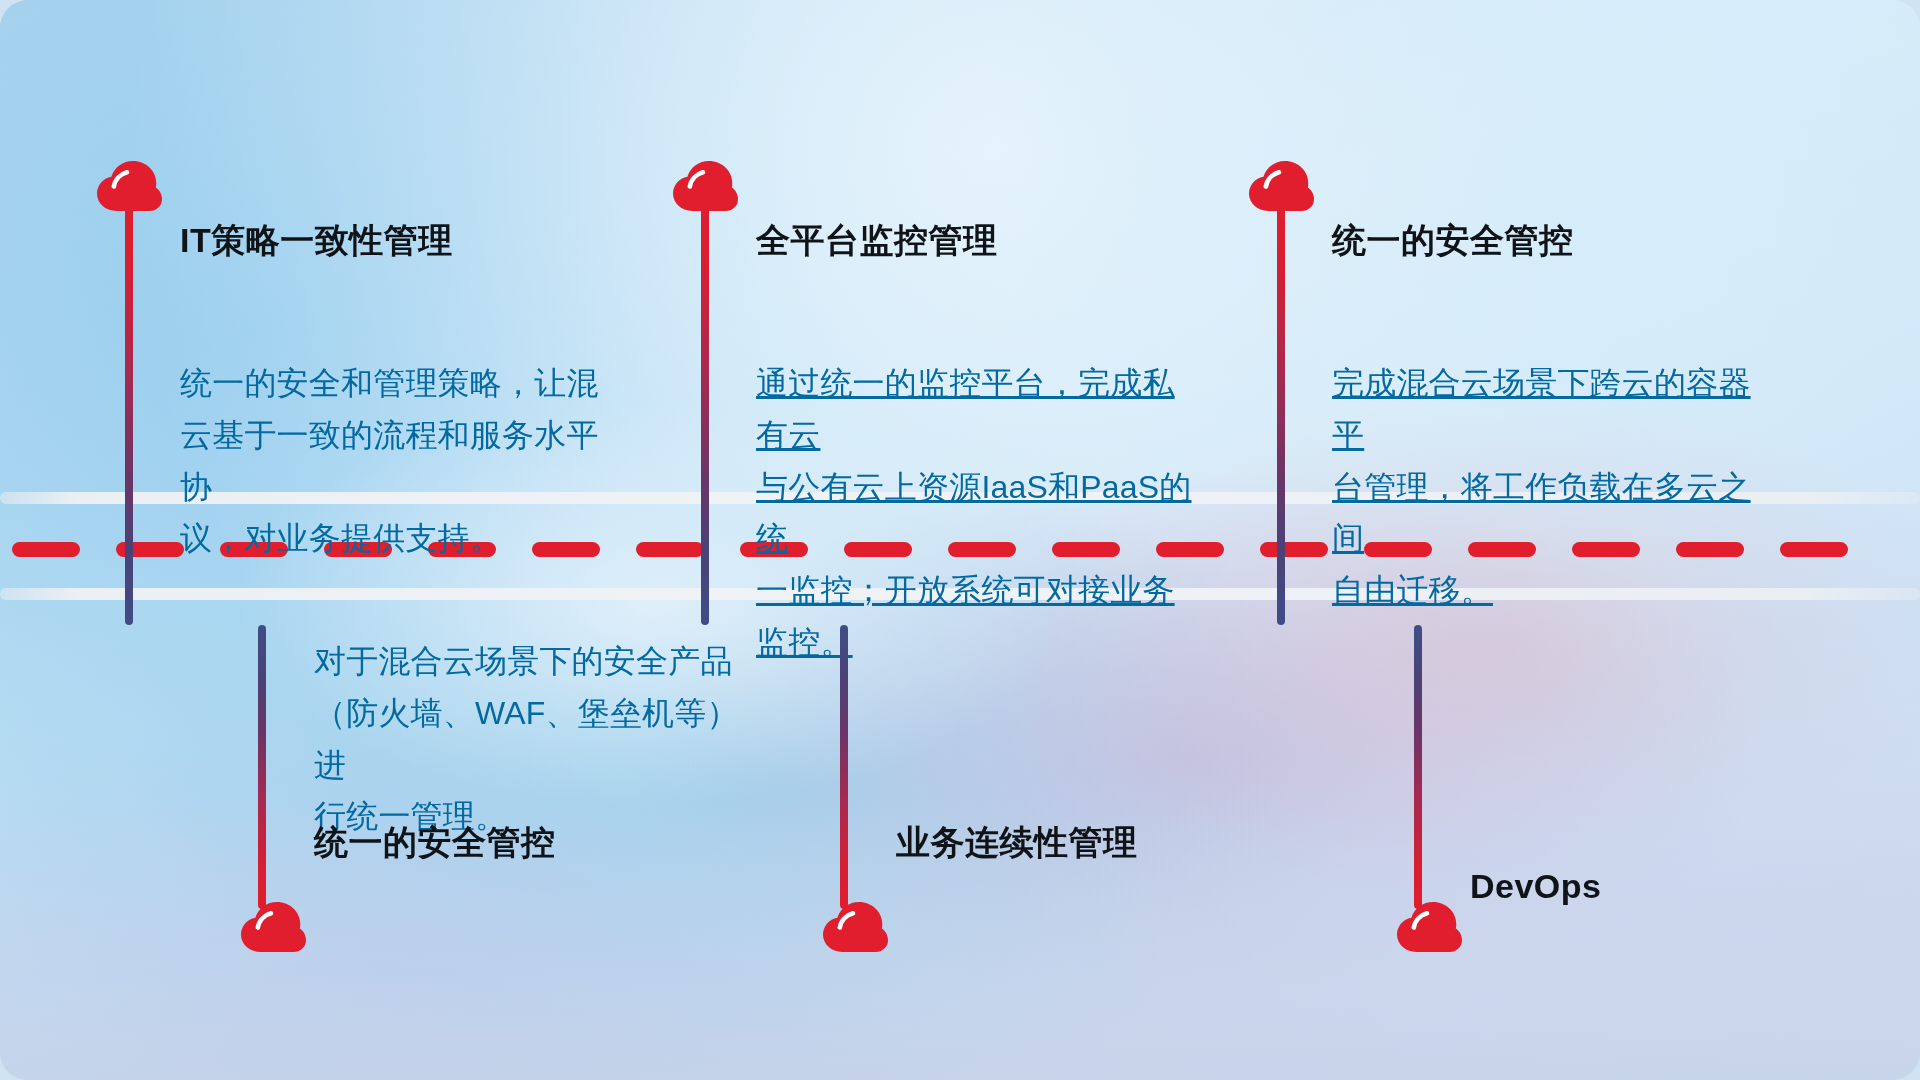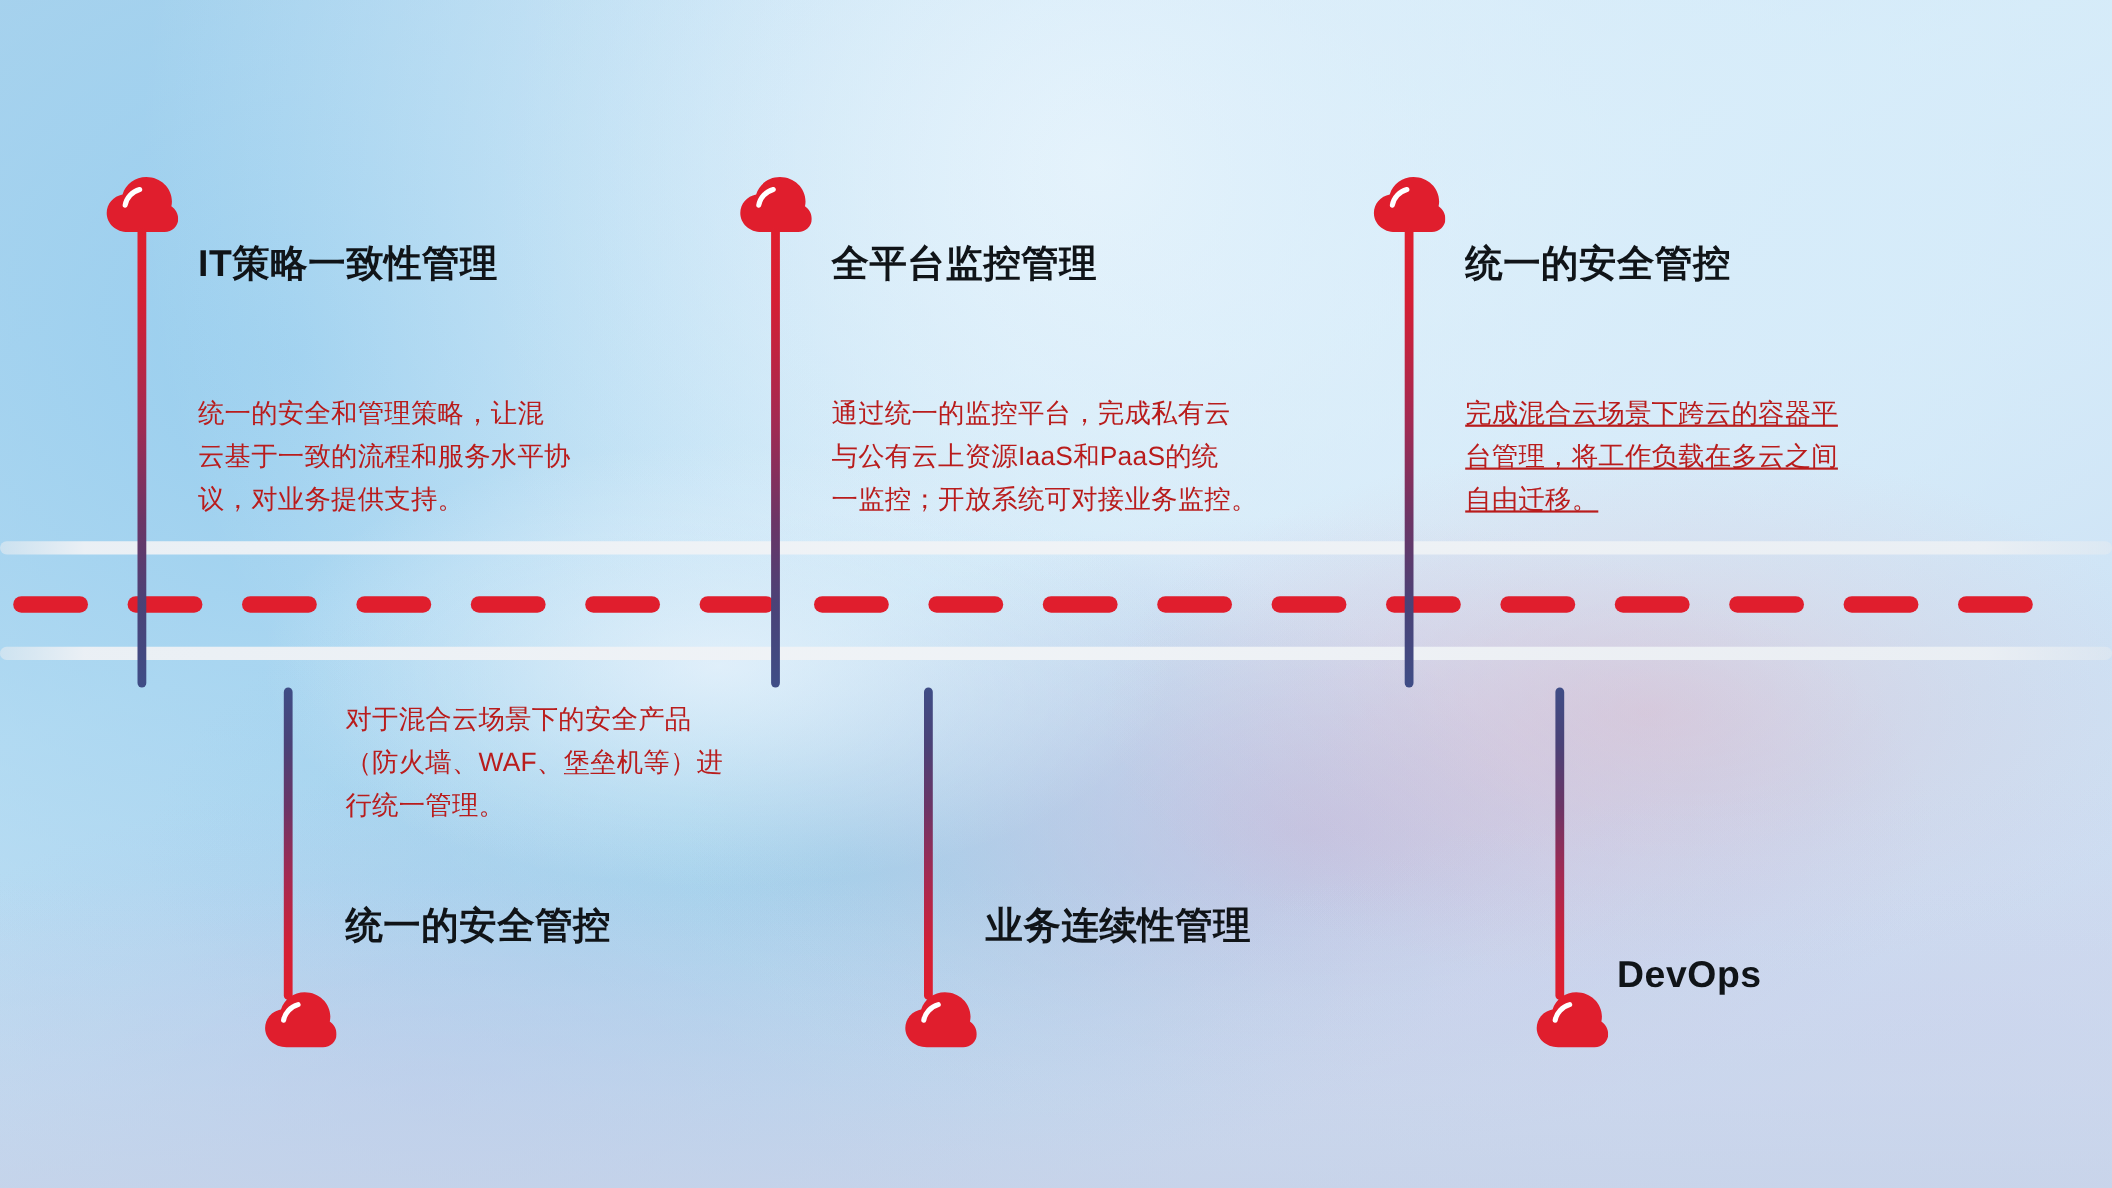--- a/index.html
+++ b/index.html
@@ -7,20 +7,21 @@
     padding: 0;
     background: #cfe3f2;
   }
   #stage {
     position: relative;
     width: 1920px;
     height: 1080px;
     overflow: hidden;
     font-family: "Liberation Sans", "DejaVu Sans", sans-serif;
     background: #bcd9ee;
+    border-radius: 28px;
   }
 
   
   .bg-layer { position: absolute; inset: 0; pointer-events: none; }
 
   .bg-base {
     background:
       linear-gradient(160deg,
         #bcd8ec 0%,
         #c6e0f2 18%,
@@ -114,22 +115,22 @@
     position: absolute;
     color: #101418;
     font-size: 34px;
     font-weight: 700;
     letter-spacing: 0.5px;
     white-space: nowrap;
     line-height: 1.2;
   }
   .body-text {
     position: absolute;
-    color: #b91c1c;
-    font-size: 24px;
+    color: #0369a1;
+    font-size: 32px;
     line-height: 1.62;
     letter-spacing: 0.2px;
     white-space: pre-line;
   }
 </style>
 </head>
 <body>
 
 <div id="stage">
 
@@ -185,21 +186,21 @@
   <div class="marker" style="left:672px; top:160px;">
     <span class="cloud-icon">
       <svg viewBox="0 0 66 52" xmlns="http://www.w3.org/2000/svg">
         <path d="M20.5 51C9.2 51 1 43.2 1 33.6c0-8.3 6.1-15.3 14.4-16.8C18.4 7.2 27 1 37 1c12.9 0 23.3 9.9 23.3 22.2 0 1.5-.2 3-.5 4.4C63.7 30.3 66 34.5 66 39.2 66 45.8 60.4 51 53.6 51H20.5z" fill="#e01e2d"></path>
         <path d="M17.8 26.5c1.2-6.8 6.4-12.3 13.2-14.2" fill="none" stroke="#ffffff" stroke-width="4.6" stroke-linecap="round"></path>
       </svg>
     </span>
     <span class="stem stem-down" style="left:29px; top:46px; height:419px;"></span>
   </div>
   <div class="heading" style="left:756px; top:220px;">全平台监控管理</div>
-  <div class="body-text" style="left:756px; top:358px; width:445px;">通过统一的监控平台，完成私有云
+  <div class="body-text" style="left:756px; top:358px; width:445px;text-decoration:underline;">通过统一的监控平台，完成私有云
 与公有云上资源IaaS和PaaS的统
 一监控；开放系统可对接业务监控。</div>
 
   <div class="marker" style="left:1248px; top:160px;">
     <span class="cloud-icon">
       <svg viewBox="0 0 66 52" xmlns="http://www.w3.org/2000/svg">
         <path d="M20.5 51C9.2 51 1 43.2 1 33.6c0-8.3 6.1-15.3 14.4-16.8C18.4 7.2 27 1 37 1c12.9 0 23.3 9.9 23.3 22.2 0 1.5-.2 3-.5 4.4C63.7 30.3 66 34.5 66 39.2 66 45.8 60.4 51 53.6 51H20.5z" fill="#e01e2d"></path>
         <path d="M17.8 26.5c1.2-6.8 6.4-12.3 13.2-14.2" fill="none" stroke="#ffffff" stroke-width="4.6" stroke-linecap="round"></path>
       </svg>
     </span>

